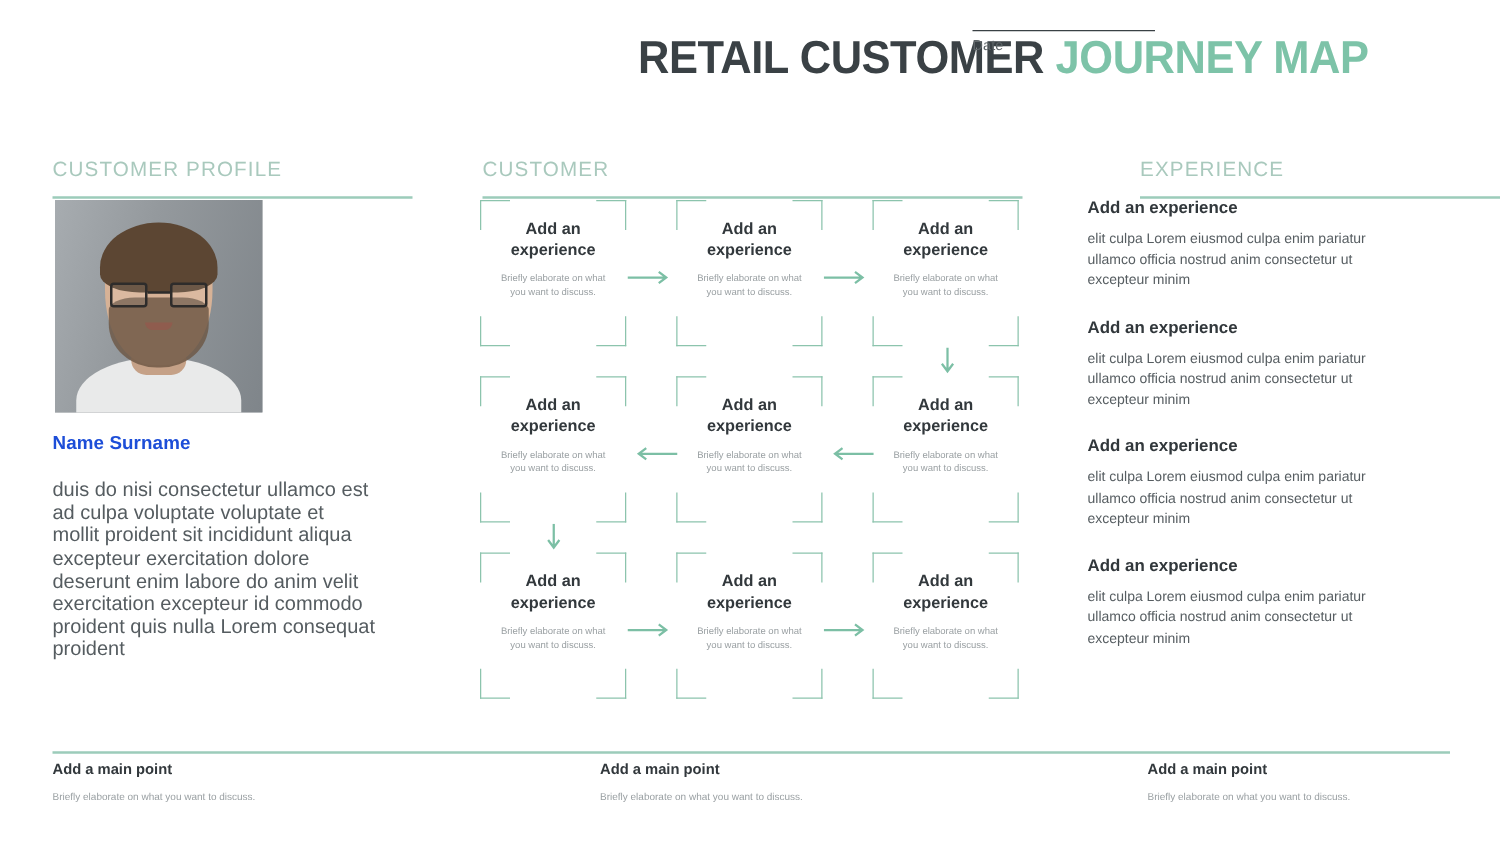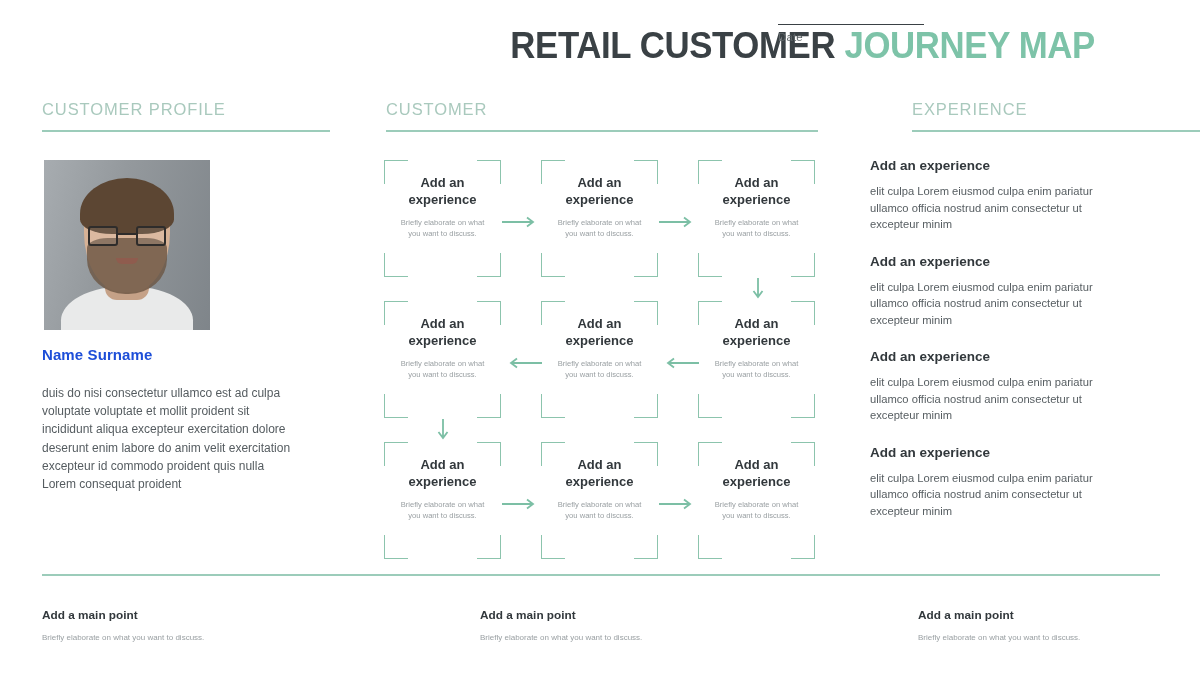--- a/index.html
+++ b/index.html
@@ -50,20 +50,21 @@
   }
   .meta-label {
     font-size: 11.5px;
     color: #5d6467;
     letter-spacing: 0.1px;
   }
 
   
   .sec-head {
     position: absolute;
+    margin-top: 27px;
   }
   .sec-title {
     font-size: 16.5px;
     letter-spacing: 0.9px;
     color: #a9c9bd;
     font-weight: normal;
     line-height: 20px;
   }
   .sec-rule {
     height: 2px;
@@ -163,21 +164,21 @@
     left: 42px; top: 346px;
     font-size: 15px;
     font-weight: bold;
     color: #1d4ed8;
     letter-spacing: 0.1px;
   }
   .profile-body {
     position: absolute;
     left: 42px; top: 384px;
     width: 258px;
-    font-size: 12px;
+    font-size: 16px;
     line-height: 18.2px;
     color: #555c60;
   }
 
   
   #sec-journey { left: 386px; top: 99px; width: 432px; }
 
   .journey-grid {
     position: absolute;
     left: 384px; top: 160px;

